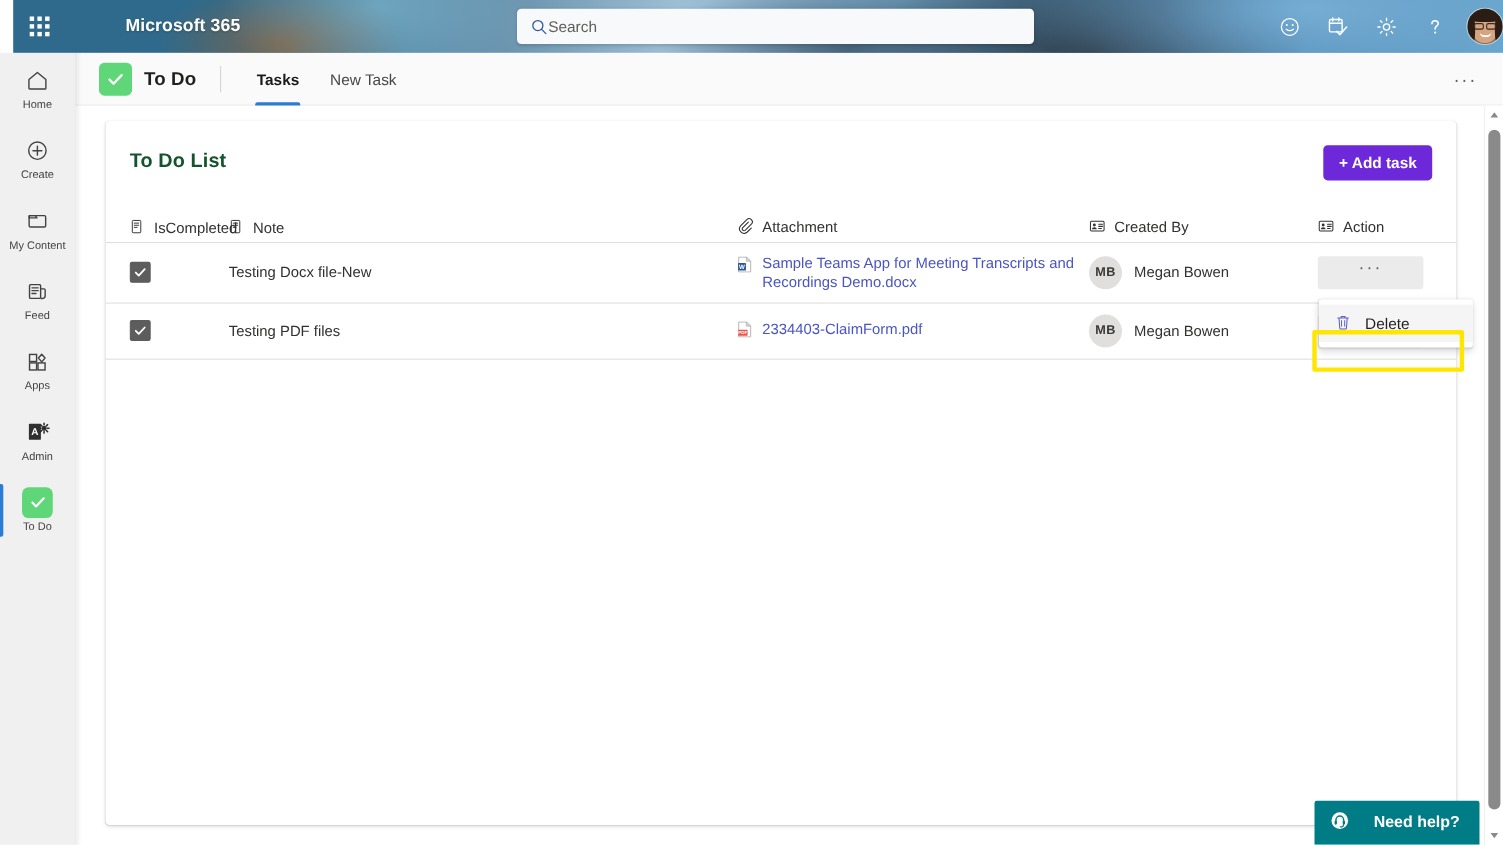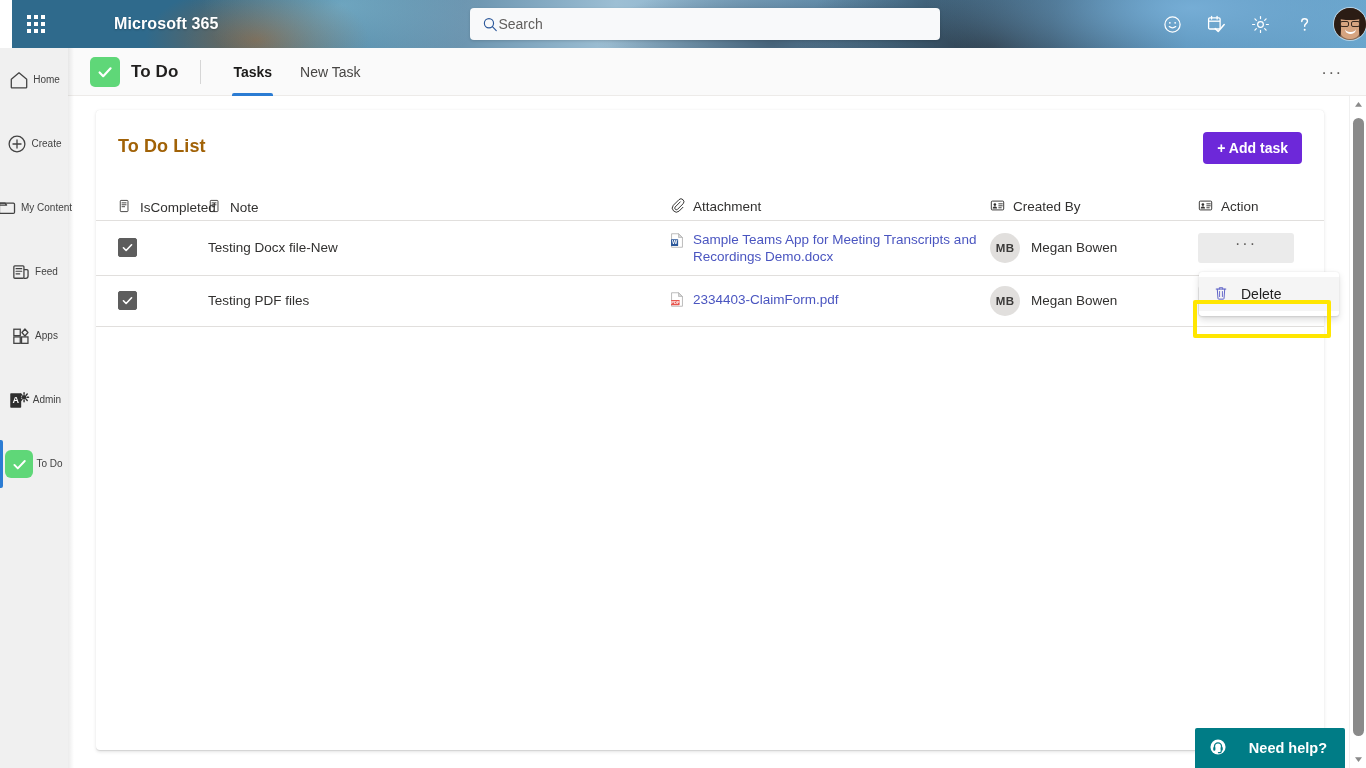--- a/index.html
+++ b/index.html
@@ -101,21 +101,21 @@
     background: #f0f0f0;
     z-index: 30;
   }
   .rail::after {
     content: ""; position: absolute; right: -6px; top: 0;
     width: 6px; height: 100%;
     background: linear-gradient(90deg, rgba(0,0,0,0.08), rgba(0,0,0,0));
   }
   .rail-item {
     width: 68px; height: 64px; display: flex;
-    flex-direction: row; align-items: center; justify-content: center;
+    flex-direction: column; align-items: center; justify-content: center;
     cursor: pointer; position: relative; gap: 3px;
   }
   .rail-item .ri-icon {
     height: 28px; display: flex; align-items: center; justify-content: center;
     color: #424242;
   }
   .rail-item .ri-label {
     font-size: 10px; color: #424242; line-height: 12px;
     text-align: center; white-space: nowrap;
   }
@@ -175,21 +175,21 @@
   .card {
     position: absolute; left: 28px; top: 14px;
     width: 1228px; height: 640px;
     background: #ffffff; border-radius: 4px;
     box-shadow: 0 1.6px 3.6px rgba(0,0,0,0.11), 0 0.3px 0.9px rgba(0,0,0,0.09);
   }
   .card-head {
     position: relative; height: 76px; padding: 26px 24px 0 22px;
   }
   .card-title {
-    font-size: 18px; font-weight: bold; color: #a16207; letter-spacing: 0.1px;
+    font-size: 18px; font-weight: bold; color: #14532d; letter-spacing: 0.1px;
   }
   .add-task-btn {
     position: absolute; right: 22px; top: 22px;
     height: 32px; padding: 0 14px;
     background: #6d28d9; color: #ffffff;
     border: none; border-radius: 4px; cursor: pointer;
     font-family: "Liberation Sans", sans-serif;
     font-size: 14px; font-weight: bold;
     display: flex; align-items: center;
   }

